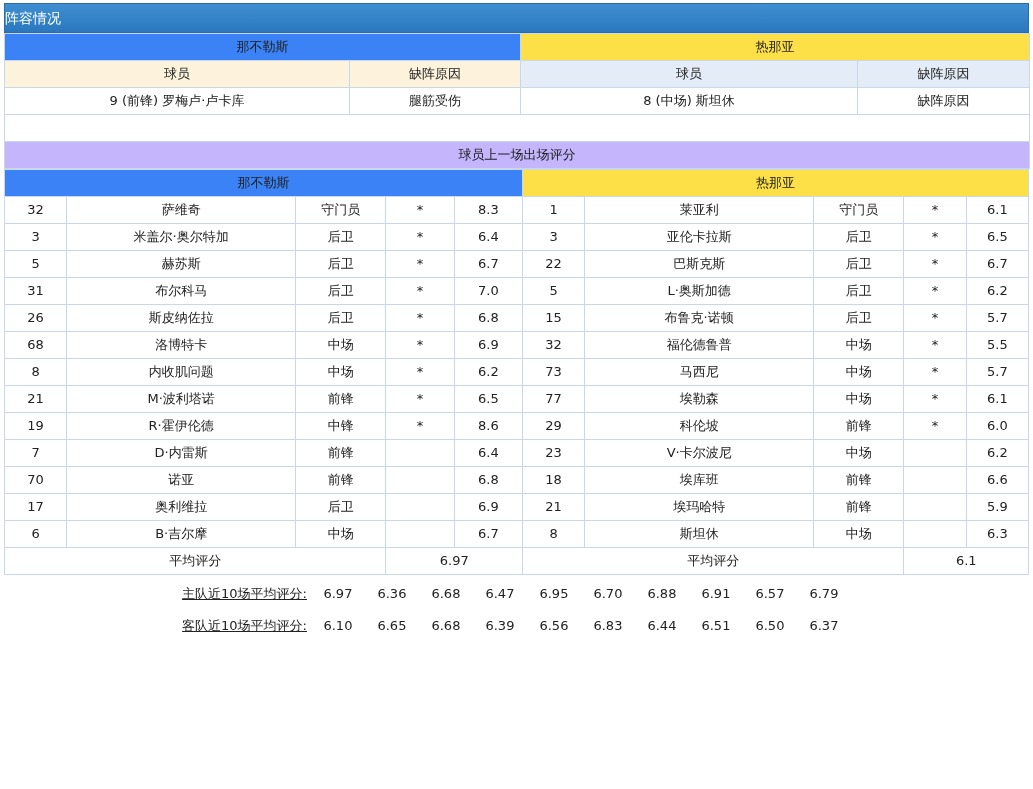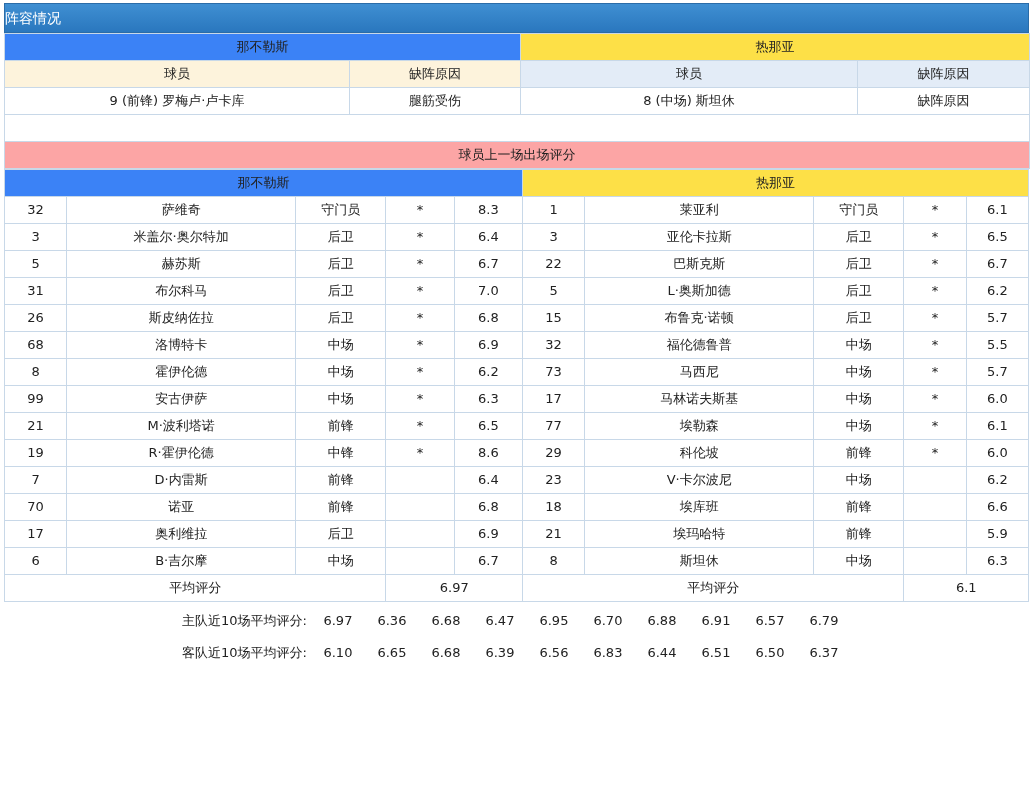--- a/index.html
+++ b/index.html
@@ -66,21 +66,21 @@
   .col-head-away {
     background: #e3ecf7;
     height: 30px;
     line-height: 30px;
   }
   .section-label {
     text-align: center;
     font-size: 13px;
     height: 26px;
     line-height: 26px;
-    background: #fca5a5;
+    background: #c4b5fd;
   }
   .spacer-row td {
     height: 8px;
     line-height: 8px;
     border-left: 1px solid #c8d8e8;
     border-right: 1px solid #c8d8e8;
     border-top: none;
     border-bottom: none;
   }
   .rating-row td {
@@ -92,20 +92,21 @@
     line-height: 28px;
   }
   .footer-line {
     text-align: center;
     padding: 10px 0 4px 0;
     font-size: 13px;
     white-space: nowrap;
   }
   .footer-line .lbl {
     margin-right: 4px;
+    text-decoration: underline;
   }
   .footer-line .num {
     display: inline-block;
     width: 54px;
     text-align: center;
   }
 </style>
 </head>
 <body>
 
@@ -232,41 +233,29 @@
         <td>*</td>
         <td>6.9</td>
         <td>32</td>
         <td>福伦德鲁普</td>
         <td>中场</td>
         <td>*</td>
         <td>5.5</td>
       </tr>
       <tr class="rating-row">
         <td>8</td>
-        <td>霍伊伦德</td>
+        <td>内收肌问题</td>
         <td>中场</td>
         <td>*</td>
         <td>6.2</td>
         <td>73</td>
         <td>马西尼</td>
         <td>中场</td>
         <td>*</td>
         <td>5.7</td>
-      </tr>
-      <tr class="rating-row">
-        <td>99</td>
-        <td>安古伊萨</td>
-        <td>中场</td>
-        <td>*</td>
-        <td>6.3</td>
-        <td>17</td>
-        <td>马林诺夫斯基</td>
-        <td>中场</td>
-        <td>*</td>
-        <td>6.0</td>
       </tr>
       <tr class="rating-row">
         <td>21</td>
         <td>M·波利塔诺</td>
         <td>前锋</td>
         <td>*</td>
         <td>6.5</td>
         <td>77</td>
         <td>埃勒森</td>
         <td>中场</td>

